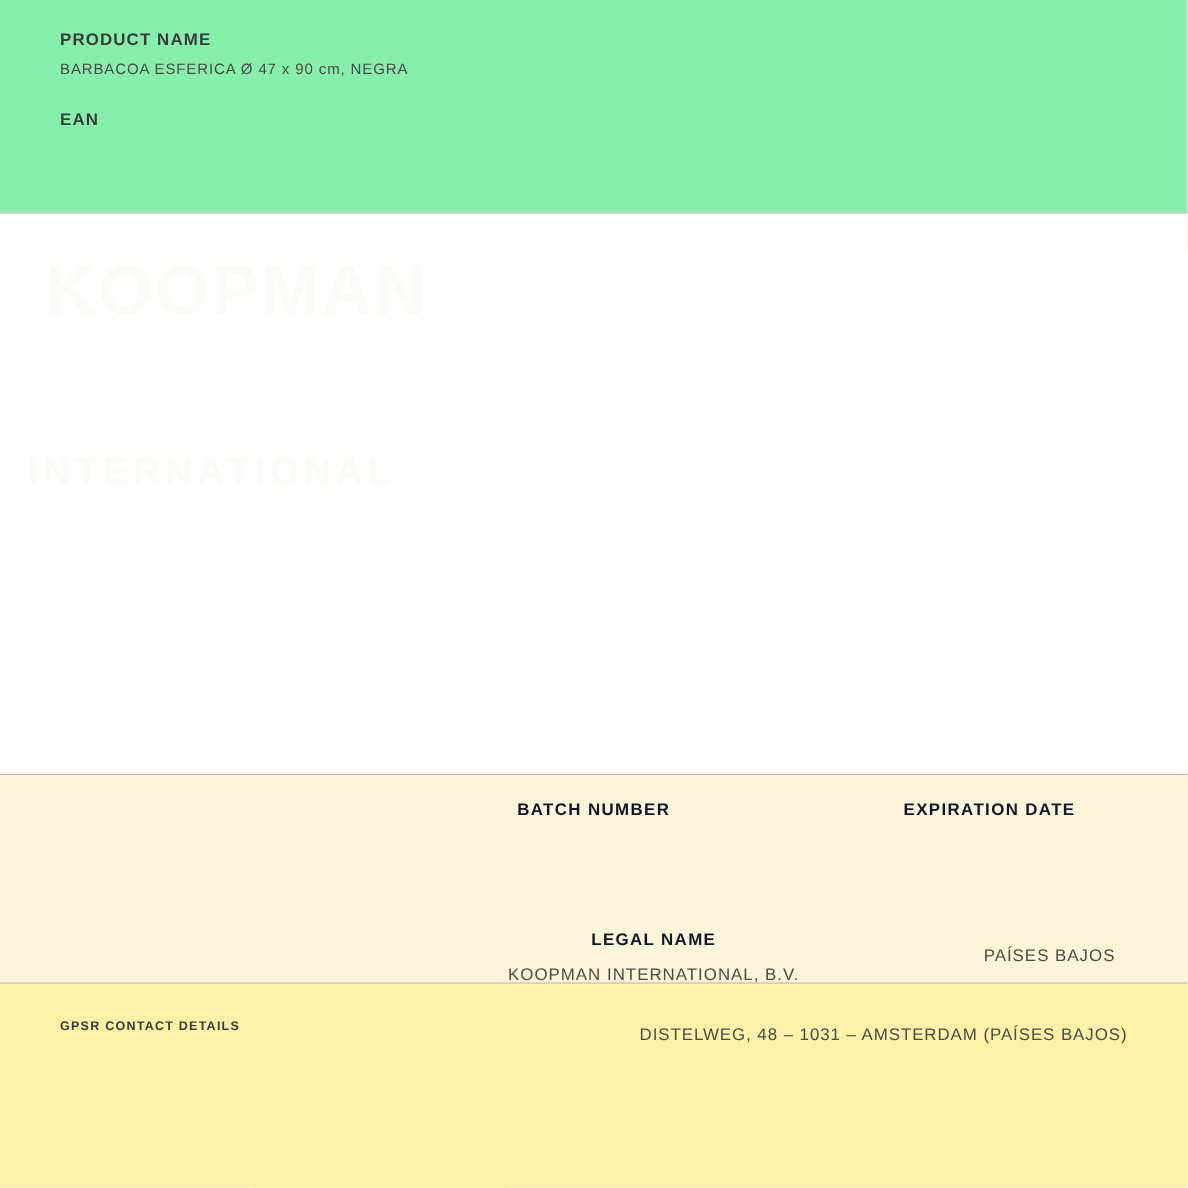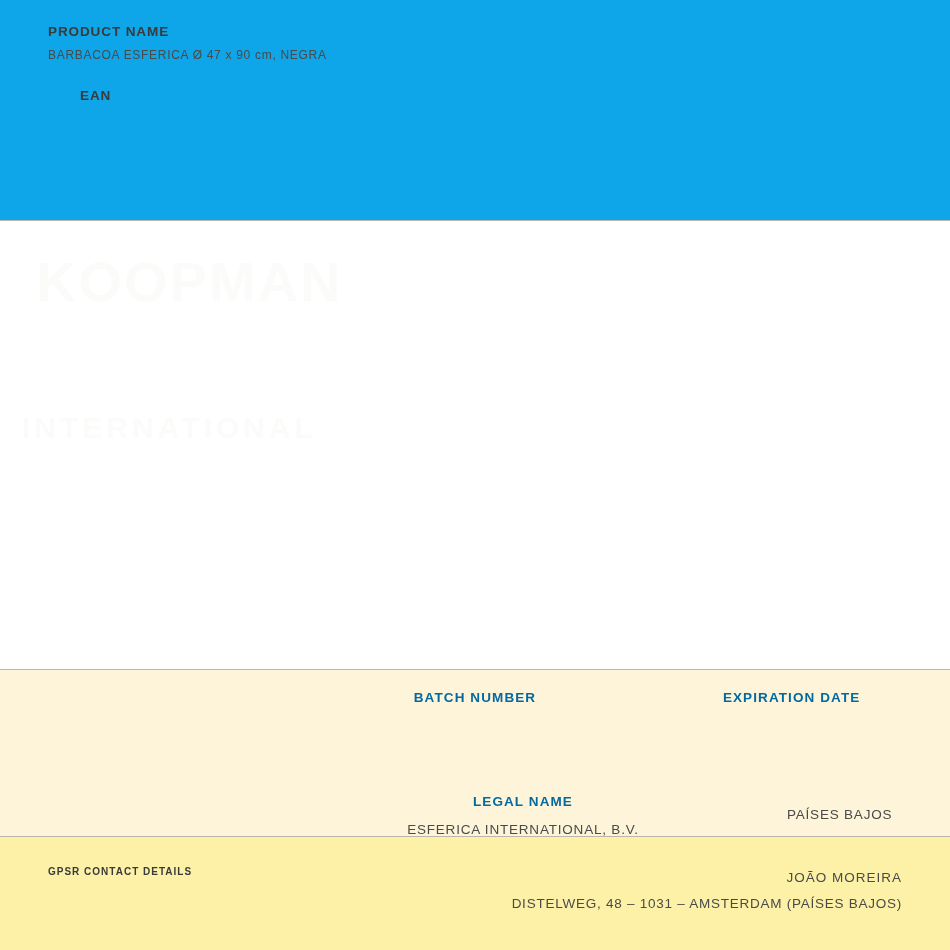--- a/index.html
+++ b/index.html
@@ -19,44 +19,43 @@
     width: 950px;
     height: 950px;
     display: flex;
     flex-direction: column;
     background: #fdf6df;
   }
 
   
   .header {
     padding: 24px 48px 14px 48px;
-    height: 220px;
-    box-sizing: border-box;
-    background: #0ea5e9;
+    height: 170px;
+    box-sizing: border-box;
+    background: #86efac;
   }
   .field-label {
     font-size: 13.5px;
     font-weight: bold;
     letter-spacing: 0.9px;
     color: #3a3a38;
     margin: 0 0 9px 0;
     text-transform: uppercase;
   }
   .field-value {
     font-size: 12px;
     letter-spacing: 0.7px;
     color: #4a4a48;
     margin: 0;
   }
   .field-group {
     margin-bottom: 26px;
   }
   .field-group:last-child {
     margin-bottom: 0;
-    margin-left: 32px;
   }
 
   .divider {
     height: 1px;
     background: #b9b7ac;
     width: 100%;
     flex: none;
   }
 
   
@@ -100,21 +99,21 @@
   }
   .col {
     width: 33.333%;
     text-align: center;
     box-sizing: border-box;
   }
   .col-head {
     font-size: 13.5px;
     font-weight: bold;
     letter-spacing: 1.1px;
-    color: #0369a1;
+    color: #0f172a;
     text-transform: uppercase;
   }
   .col-val {
     font-size: 13.5px;
     letter-spacing: 0.8px;
     color: #4a4a48;
     margin-top: 13px;
     min-height: 16px;
   }
   .mid-row-2 {
@@ -192,31 +191,30 @@
       </div>
     </div>
 
     <div class="cols mid-row-2">
       <div class="col">
         <div class="col-head"></div>
         <div class="col-val"></div>
       </div>
       <div class="col">
         <div class="col-head">LEGAL NAME</div>
-        <div class="col-val">ESFERICA INTERNATIONAL, B.V.</div>
+        <div class="col-val">KOOPMAN INTERNATIONAL, B.V.</div>
       </div>
       <div class="col">
         <div class="col-val">PAÍSES BAJOS</div>
       </div>
     </div>
   </div>
 
   <div class="divider"></div>
 
   <div class="footer">
     <div class="footer-label">GPSR CONTACT DETAILS</div>
     <div class="footer-contact">
-      <div class="contact-line name">JOÃO MOREIRA</div>
       <div class="contact-line">DISTELWEG, 48 – 1031 – AMSTERDAM (PAÍSES BAJOS)</div>
     </div>
   </div>
 
 </div>
 
 </body></html>

